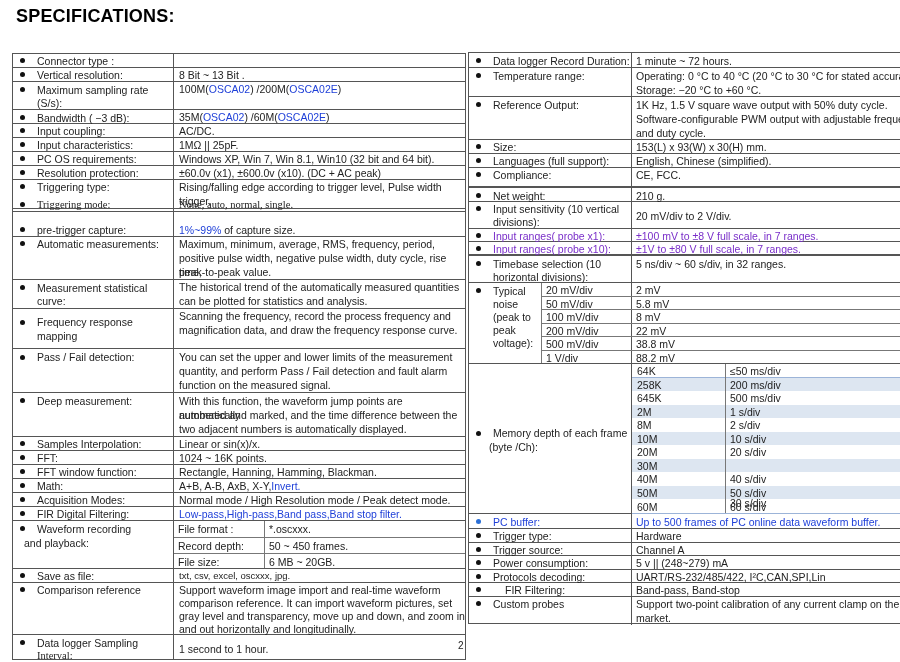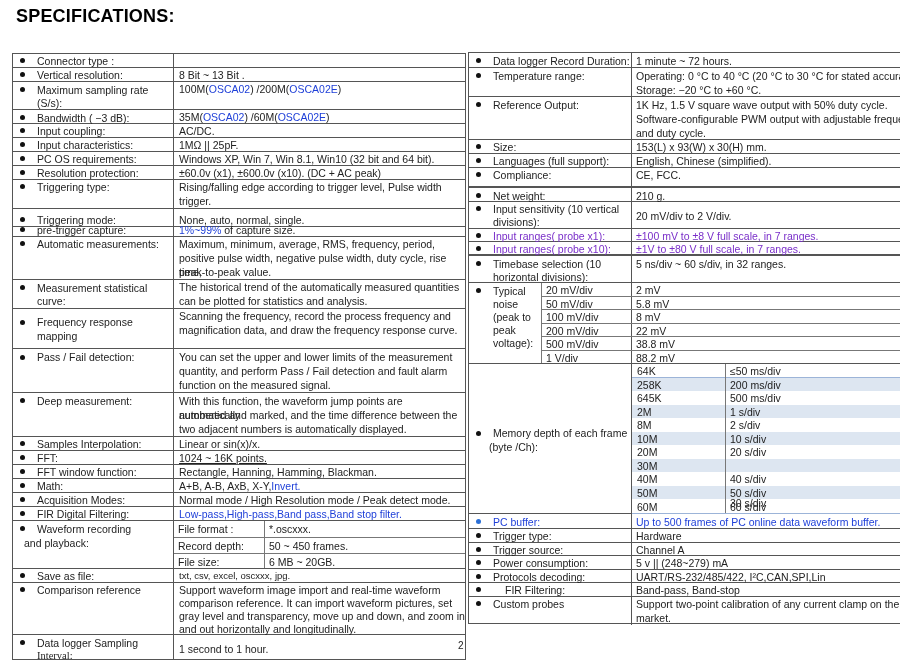--- a/index.html
+++ b/index.html
@@ -69,21 +69,21 @@
     <span class="bullet" style="top:4px;"></span>
     <span class="lbl" style="left:24px; top:0;">Resolution protection:</span>
     <span class="val" style="left:166px; top:0;">±60.0v (x1), ±600.0v (x10). (DC + AC peak)</span>
   </div>
   <div class="row" style="top:126px; height:29px;">
     <span class="bullet" style="top:4px;"></span>
     <span class="lbl" style="left:24px; top:0;">Triggering type:</span>
     <span class="val" style="left:166px; top:0;">Rising/falling edge according to trigger level, Pulse width</span>
     <span class="val" style="left:166px; top:14px;">trigger.</span>
   </div>
-  <div class="row" style="top:159px; height:14px;">
+  <div class="row" style="top:144px; height:14px;font-family:Liberation Serif, serif;">
     <span class="bullet" style="top:4px;"></span>
     <span class="lbl" style="left:24px; top:0;">Triggering mode:</span>
     <span class="val" style="left:166px; top:0;">None, auto, normal, single.</span>
   </div>
   <div class="row" style="top:169px; height:14px;">
     <span class="bullet" style="top:4px;"></span>
     <span class="lbl" style="left:24px; top:0;">pre-trigger capture:</span>
     <span class="val" style="left:166px; top:0;"><span class="blue">1%~99%</span><span> of capture size.</span></span>
   </div>
   <div class="row" style="top:183px; height:43px;">
@@ -122,21 +122,21 @@
     <span class="val" style="left:166px; top:29px;">two adjacent numbers is automatically displayed.</span>
   </div>
   <div class="row" style="top:383px; height:14px;">
     <span class="bullet" style="top:4px;"></span>
     <span class="lbl" style="left:24px; top:0;">Samples Interpolation:</span>
     <span class="val" style="left:166px; top:0;">Linear or sin(x)/x.</span>
   </div>
   <div class="row" style="top:397px; height:14px;">
     <span class="bullet" style="top:4px;"></span>
     <span class="lbl" style="left:24px; top:0;">FFT:</span>
-    <span class="val" style="left:166px; top:0;text-decoration:underline;">1024 ~ 16K points.</span>
+    <span class="val" style="left:166px; top:0;">1024 ~ 16K points.</span>
   </div>
   <div class="row" style="top:411px; height:14px;">
     <span class="bullet" style="top:4px;"></span>
     <span class="lbl" style="left:24px; top:0;">FFT window function:</span>
     <span class="val" style="left:166px; top:0;">Rectangle, Hanning, Hamming, Blackman.</span>
   </div>
   <div class="row" style="top:425px; height:14px;">
     <span class="bullet" style="top:4px;"></span>
     <span class="lbl" style="left:24px; top:0;">Math:</span>
     <span class="val" style="left:166px; top:0;"><span>A+B, A-B, AxB, X-Y,</span><span class="blue">Invert.</span></span>

